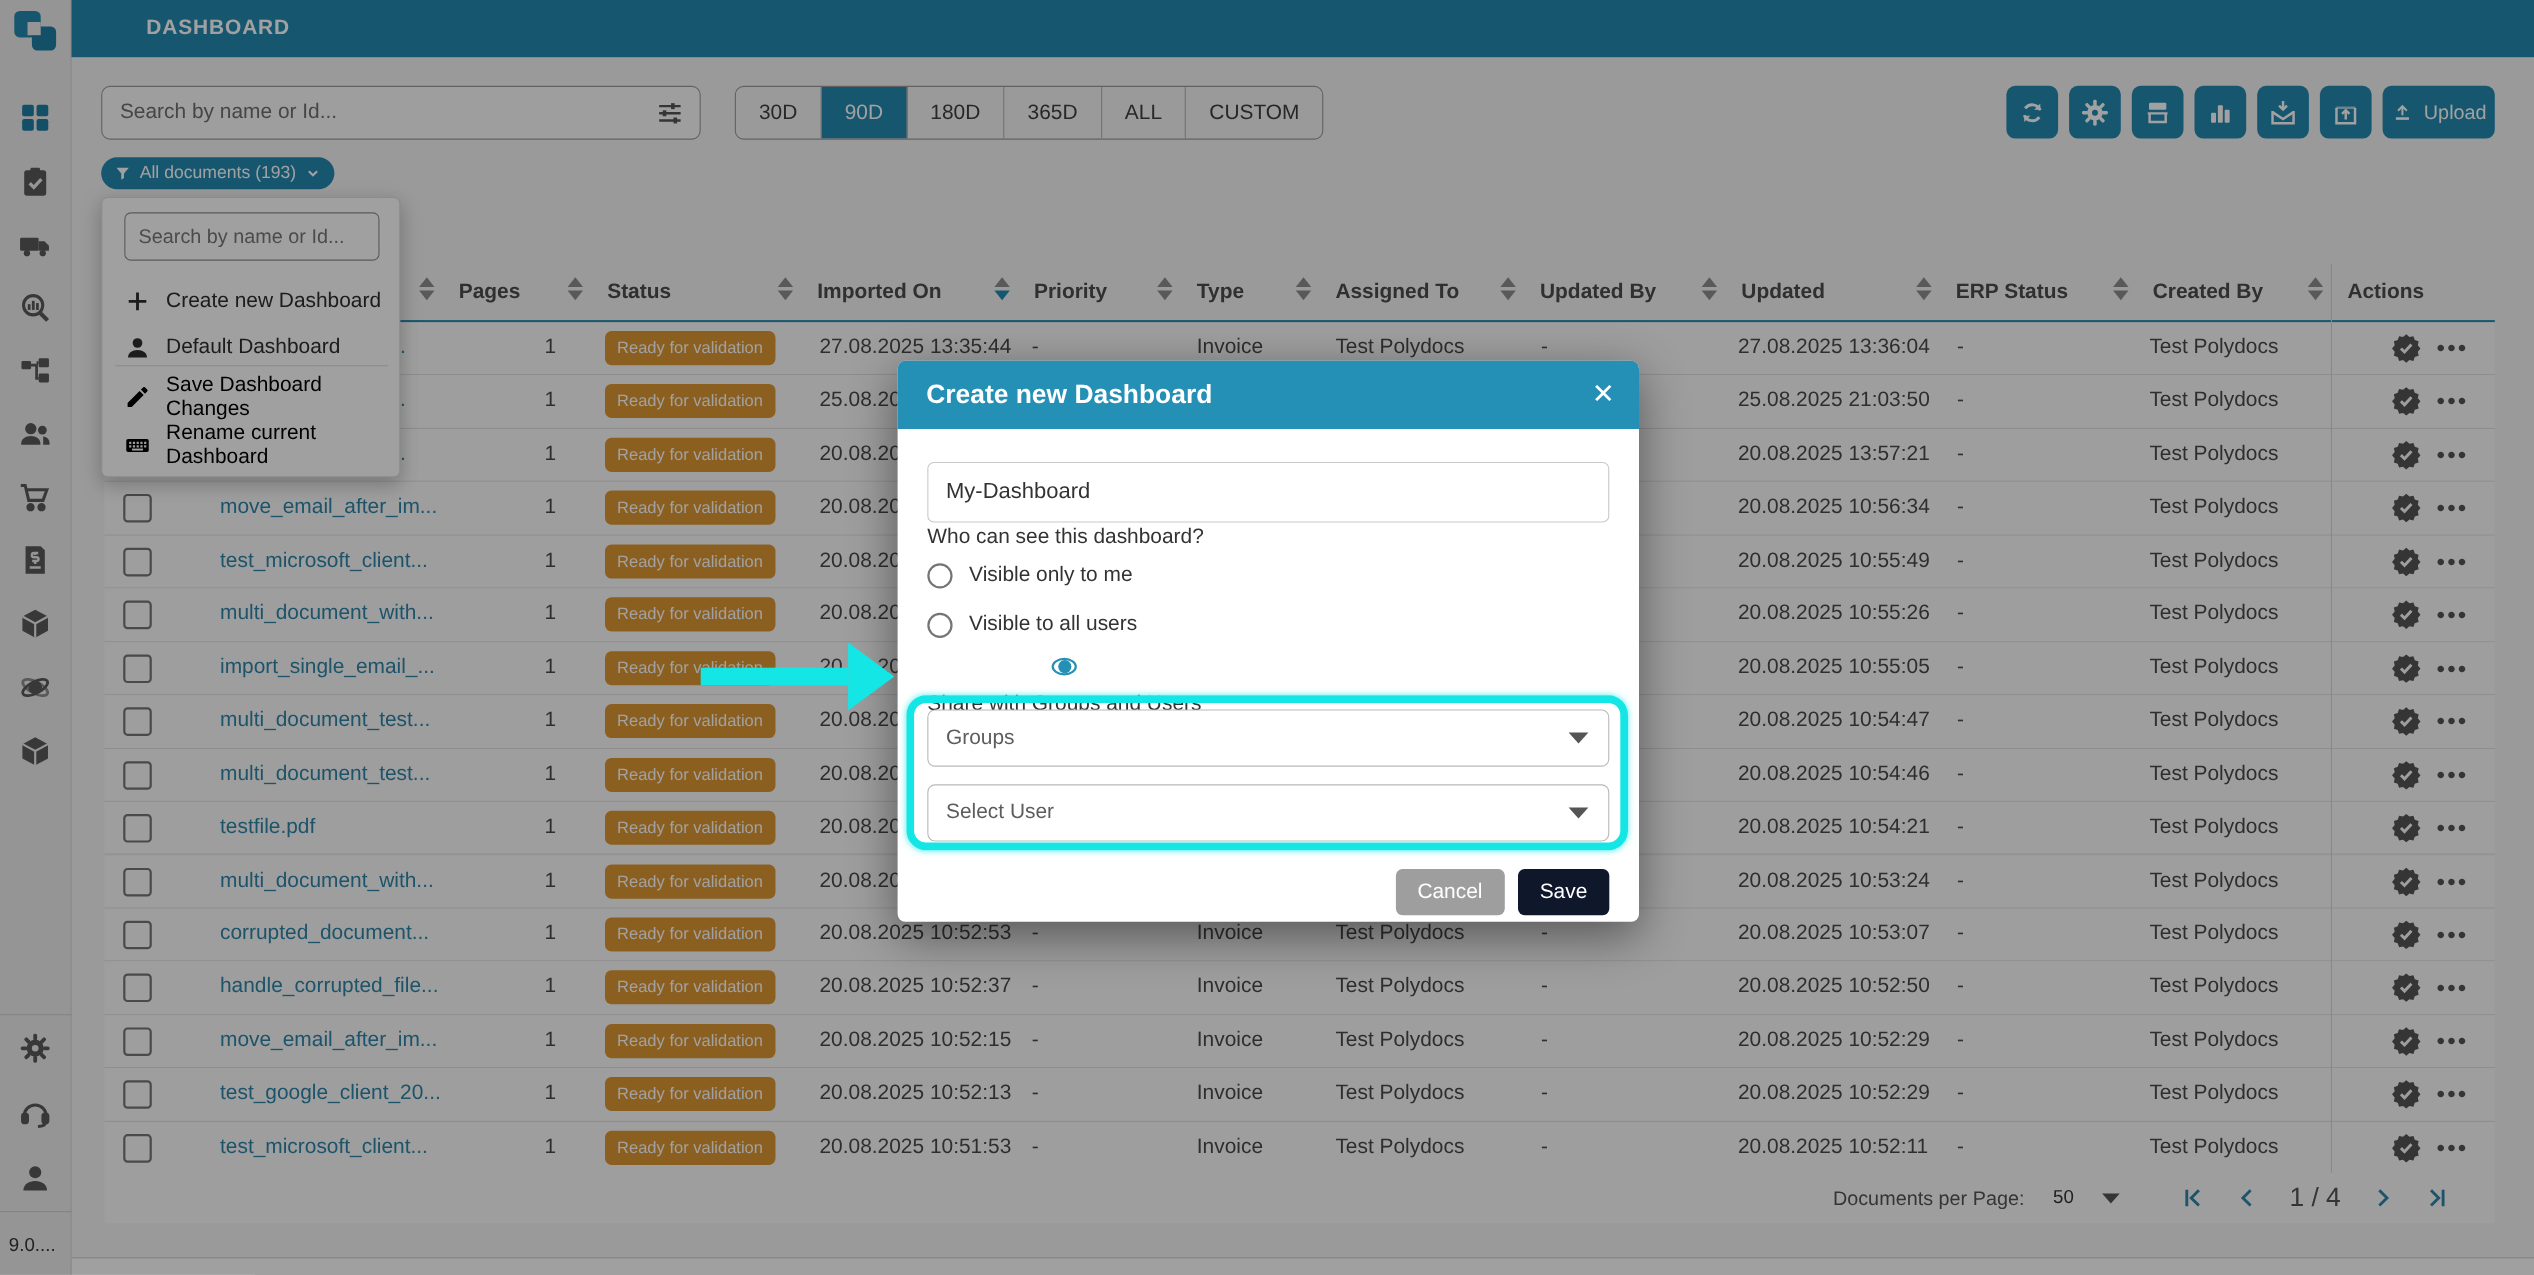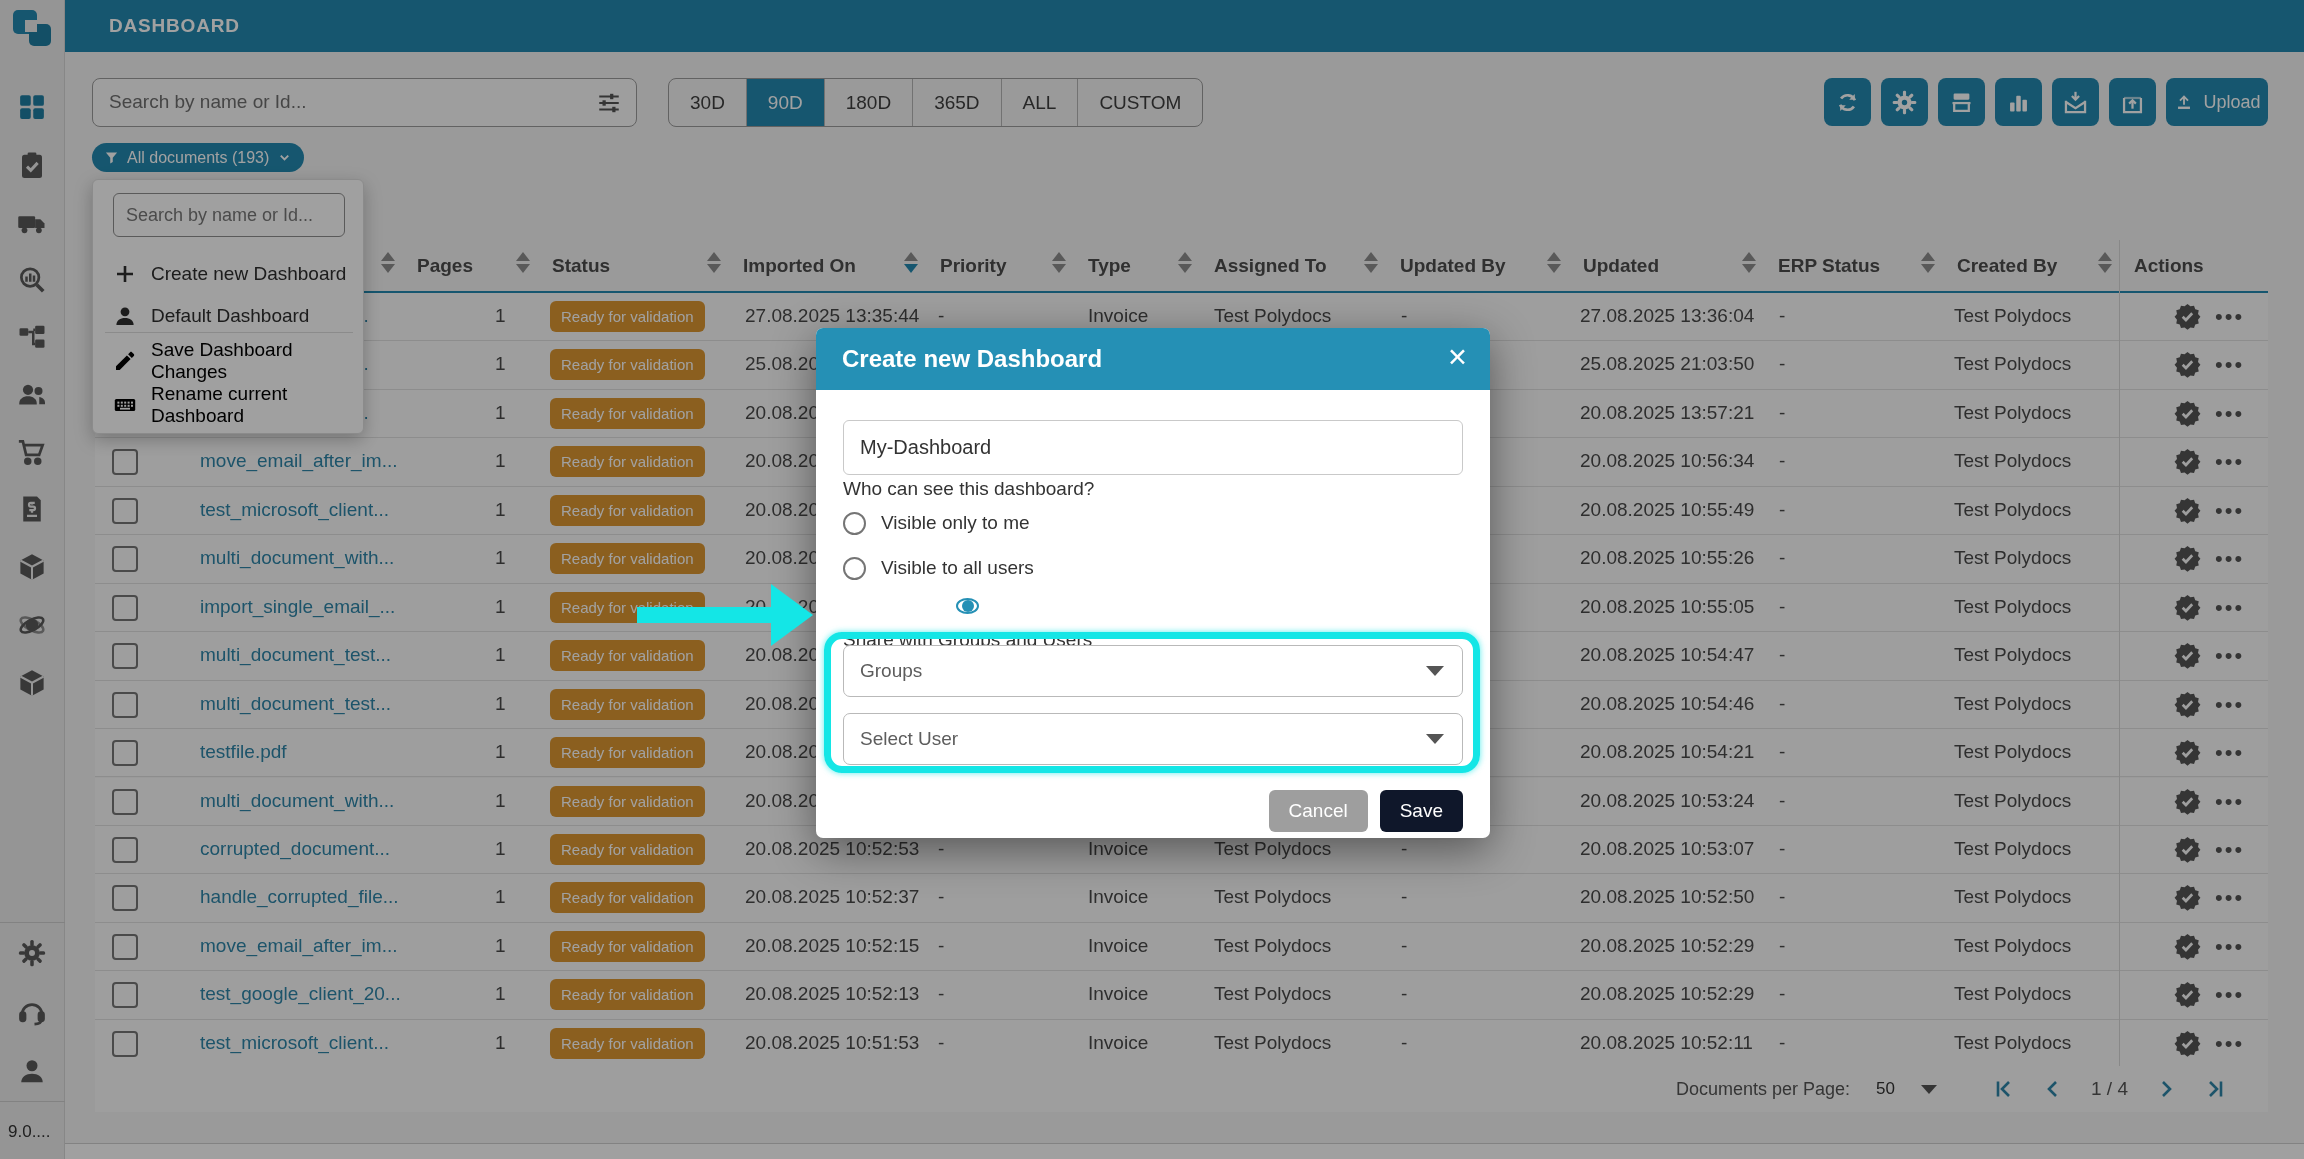--- a/index.html
+++ b/index.html
@@ -14,21 +14,21 @@
   .side-icon { position:absolute; left:50%; transform:translate(-50%,-50%);
                width:34px; height:34px; color:#5a5a5a; display:flex;
                align-items:center; justify-content:center; cursor:pointer; }
   .side-icon svg { width:30px; height:30px; }
   .side-icon.active { color:#1f7ea2; }
   .side-div { position:absolute; left:0; width:65px; border-top:1px solid #cfcfcf; }
   .side-version { position:absolute; left:8px; top:1122px; font-size:17px; color:#333; }
 
   
   .topbar { position:absolute; left:65px; top:0; width:2239px; height:52px;
-            background:#2389b0; display:flex; align-items:center; z-index:6; }
+            background:#2389b0; display:flex; align-items:center; z-index:6;padding-left:24px; }
   .topbar-title { color:#fff; font-size:19px; font-weight:bold; letter-spacing:.8px;
                   margin-left:44px; }
   .topbar-right { position:absolute; right:22px; top:0; height:52px; display:flex;
                   align-items:center; gap:18px; }
   .pending-label { color:#eaf4f8; font-size:15px; letter-spacing:.3px; }
   .pending-badge { width:36px; height:36px; background:#f4f4f4; border-radius:7px;
                    display:flex; align-items:center; justify-content:center;
                    color:#2d35c8; font-size:20px; font-weight:bold; }
   .brand { color:#fff; font-size:16px; }
   .tb-circle { width:29px; height:29px; border-radius:50%; background:#e8eef0;
@@ -112,21 +112,21 @@
   
   .pagebar { position:absolute; left:95px; top:1066px; width:2173px; height:46px;
              background:#fbfbfb; display:flex; align-items:center; justify-content:flex-end;
              gap:26px; padding-right:40px; z-index:1; }
   .pp-label { font-size:18px; color:#555; }
   .pp-val { font-size:17px; color:#333; }
   .caret { width:0; height:0; border-left:8px solid transparent; border-right:8px solid transparent;
            border-top:9px solid #555; cursor:pointer; }
   .pag-nav { display:flex; align-items:center; gap:26px; margin-left:28px; }
   .pag-nav svg { width:24px; height:24px; color:#2e85a8; cursor:pointer; }
-  .page-ind { font-size:19px; color:#555; }
+  .page-ind { font-size:24px; color:#555; }
   .bottom-div { position:absolute; left:65px; top:1143px; width:2239px; border-top:1px solid #cfcfcf; }
   .bottom-strip { position:absolute; left:65px; top:1144px; width:2239px; height:15px; background:#fdfdfd; }
 
   
   .overlay { position:absolute; left:0; top:0; width:2304px; height:1159px;
              background:rgba(0,0,0,.37); z-index:40; }
   .modal { position:absolute; left:816px; top:328px; width:674px; height:510px;
            background:#fff; border-radius:7px; box-shadow:0 12px 44px rgba(0,0,0,.45); z-index:50; }
   .modal-head { position:absolute; left:0; top:0; width:674px; height:62px; background:#2590b5;
                 border-radius:7px 7px 0 0; display:flex; align-items:center; }

